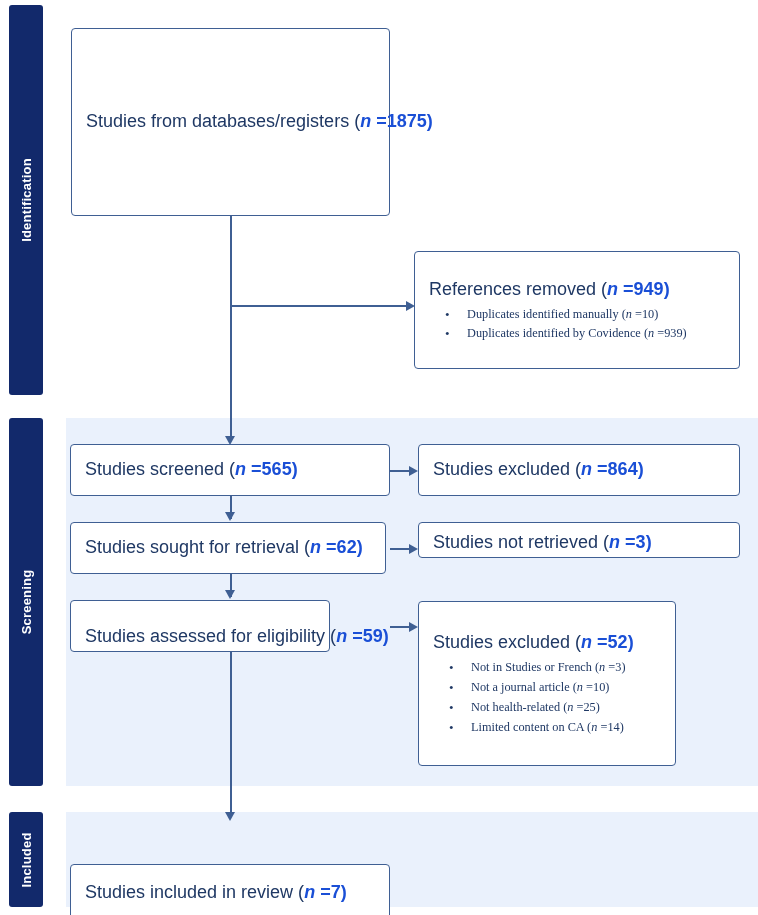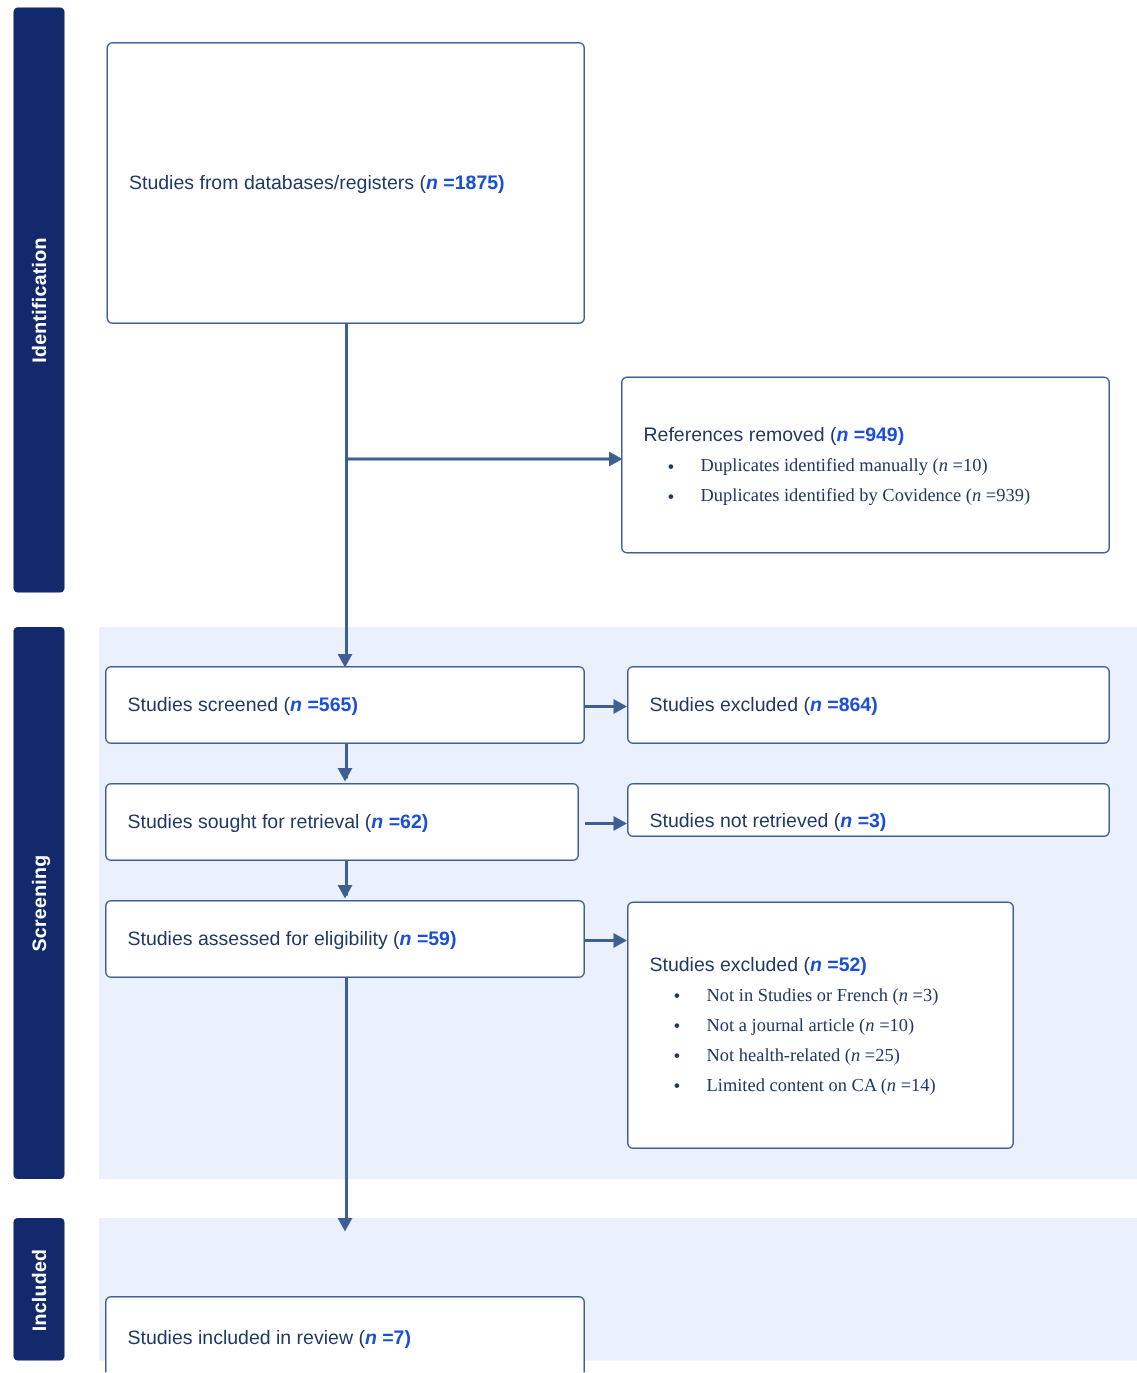--- a/index.html
+++ b/index.html
@@ -51,21 +51,21 @@
     box-sizing: border-box;
     display: flex;
     flex-direction: column;
     justify-content: center;
   }
   .box-inner {
     padding: 0 0 0 14px;
   }
   .line {
     color: #1f3864;
-    font-size: 13px;
+    font-size: 18px;
     line-height: 1.55;
     white-space: nowrap;
   }
   .line .hl {
     color: #1a4fd6;
     font-weight: bold;
   }
   .line .hl i { font-style: italic; }
   .line i { font-style: italic; }
 
@@ -207,21 +207,21 @@
   </div>
 
   <div class="box" style="left:418px; top:522px; width:322px; height:36px;justify-content:flex-end;">
     <div class="box-inner">
       <div class="line">
         <span>Studies not retrieved (</span><span class="hl"><i>n</i><span> =3</span><span>)</span></span>
       </div>
     </div>
   </div>
 
-  <div class="box" style="left:70px; top:600px; width:320px; height:52px;">
+  <div class="box" style="left:70px; top:600px; width:260px; height:52px;justify-content:flex-end;">
     <div class="box-inner">
       <div class="line">
         <span>Studies assessed for eligibility (</span><span class="hl"><i>n</i><span> =59</span><span>)</span></span>
       </div>
     </div>
   </div>
 
   <div class="box" style="left:418px; top:601px; width:258px; height:165px;justify-content:center;">
     <div class="box-inner">
       <div class="line">

